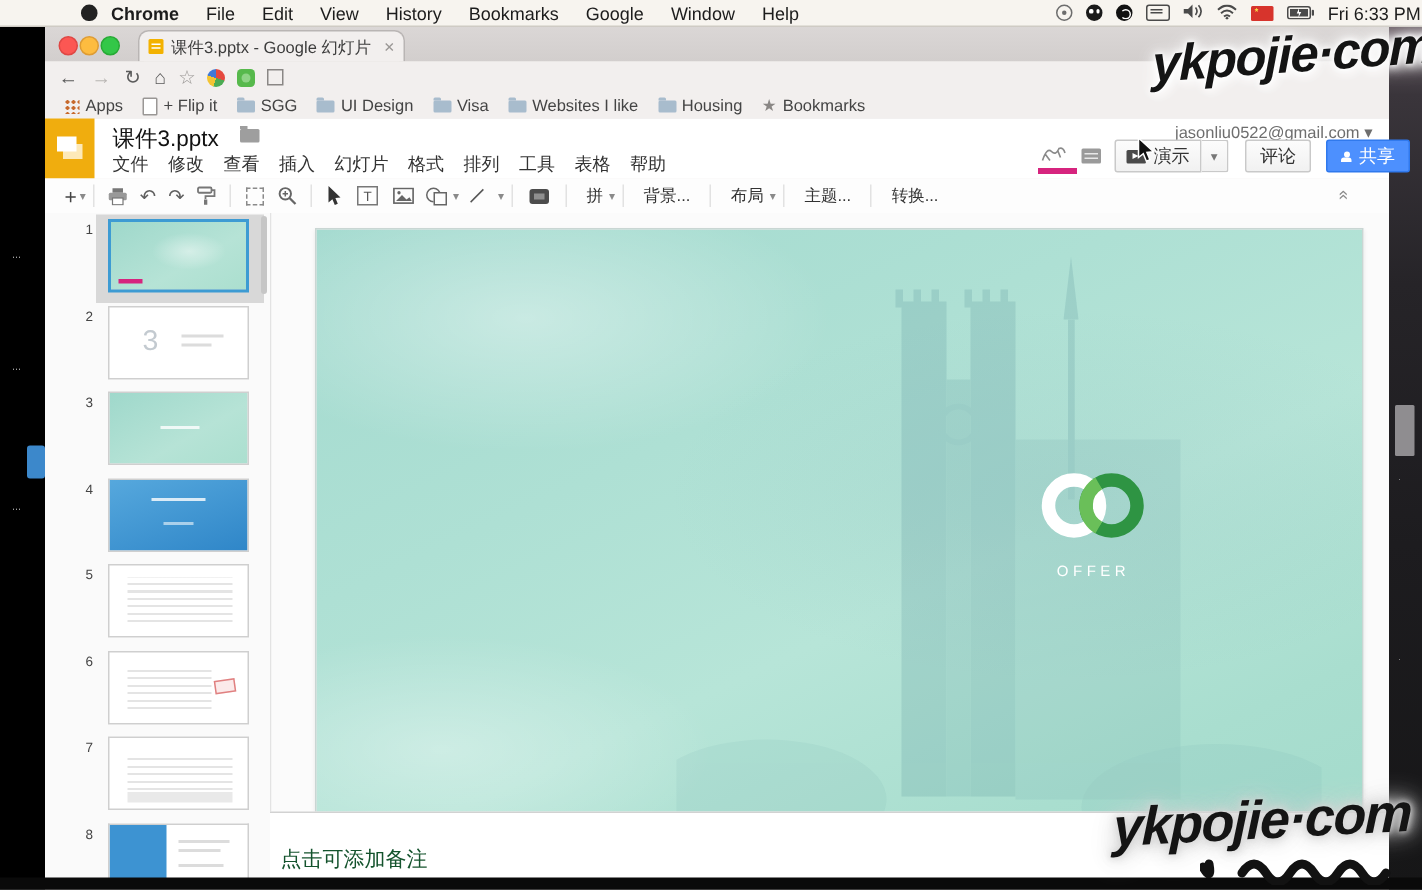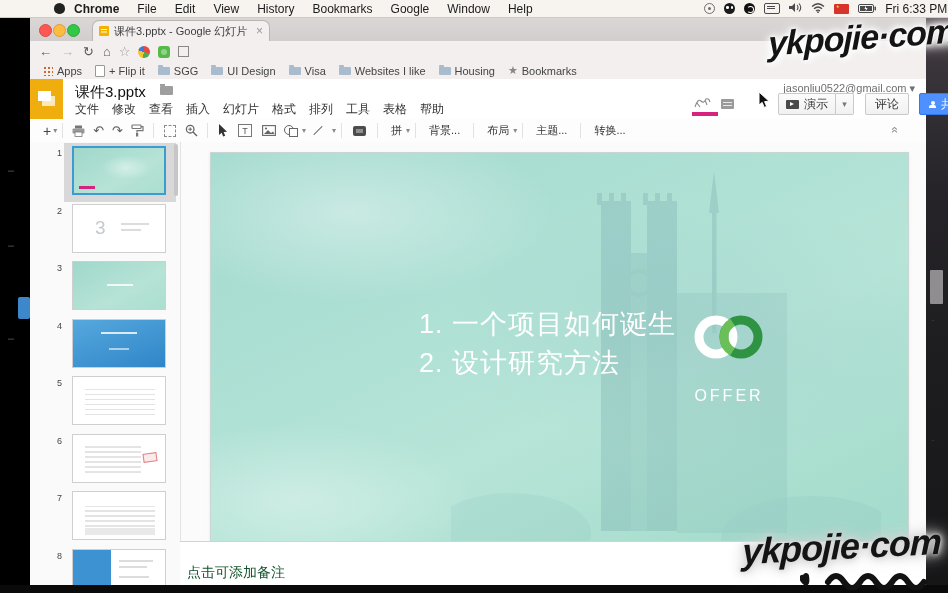--- a/index.html
+++ b/index.html
@@ -88,21 +88,21 @@
   #gmenus{left:45px;top:22px;display:flex;gap:13px;font-size:12px;color:#333;}
   #save-status{margin-left:4px;color:#b7b7b7;}
   #account{left:0;top:3px;width:885px;text-align:right;font-size:11px;color:#6e6e6e;}
   
   #doodle{left:663px;top:16px;width:20px;height:16px;}
   #doodle svg{display:block;}
   #pinkbar{left:662px;top:33px;width:26px;height:4px;background:#d6247e;}
   #grayic{left:691px;top:20px;width:13px;height:10px;background:#9a9a9a;border-radius:1px;}
   #grayic::after{content:"";position:absolute;left:2px;top:2.5px;width:9px;height:1.3px;background:#e8e8e8;box-shadow:0 3px 0 #e8e8e8;}
   .gbtn{position:absolute;top:14px;height:22px;box-sizing:border-box;border:1px solid #c9c9c9;border-radius:2px;
-    background:linear-gradient(#fcfcfc,#f1f1f1);font-size:12px;color:#333;display:flex;align-items:center;justify-content:center;margin-left:35px;}
+    background:linear-gradient(#fcfcfc,#f1f1f1);font-size:12px;color:#333;display:flex;align-items:center;justify-content:center;}
   #btn-present{left:713px;width:58px;border-radius:2px 0 0 2px;gap:5px;}
   #present-ic{width:13px;height:9px;background:#4a4a4a;border-radius:1px;position:relative;}
   #present-ic::after{content:"";position:absolute;left:4px;top:2px;border-left:4px solid #fff;border-top:2.5px solid transparent;border-bottom:2.5px solid transparent;}
   #btn-present-caret{left:771px;width:18px;border-left:none;border-radius:0 2px 2px 0;color:#777;font-size:9px;}
   #btn-comments{left:800px;width:44px;}
   #btn-share{left:854px;width:56px;background:#4d90fe;border-color:#3079ed;color:#fff;gap:5px;}
   #share-ic{width:7px;height:7px;position:relative;}
   #share-ic::before{content:"";position:absolute;left:1.5px;top:0;width:4px;height:4px;border-radius:50%;background:#fff;}
   #share-ic::after{content:"";position:absolute;left:0;top:4.5px;width:7px;height:3px;border-radius:2px 2px 0 0;background:#fff;}
   #cursor{left:728px;top:13px;z-index:5;}
@@ -149,21 +149,21 @@
   #slide{left:29px;top:10px;width:697px;height:394px;border:1px solid #c9d6d3;box-shadow:0 1px 3px rgba(0,0,0,.08);
     background:
       radial-gradient(ellipse 45% 35% at 20% 15%,rgba(255,255,255,.38),transparent 65%),
       radial-gradient(ellipse 40% 30% at 12% 88%,rgba(255,255,255,.33),transparent 65%),
       radial-gradient(ellipse 55% 45% at 72% 45%,rgba(105,160,170,.12),transparent 70%),
       linear-gradient(155deg,#a3dacf 0%,#aee0d4 35%,#b7e5d8 60%,#a9decf 85%,#a4dbcc 100%);
     overflow:hidden;}
   #cathedral{left:240px;top:0;width:430px;height:394px;opacity:.16;}
   #slide-text{left:208px;top:152px;font-size:27px;line-height:39px;color:#fff;letter-spacing:1px;}
   #logo{left:468px;top:158px;width:100px;text-align:center;}
-  #logo-text{font-size:16px;letter-spacing:3px;color:#fff;margin-top:20px;}
+  #logo-text{font-size:10px;letter-spacing:3px;color:#fff;margin-top:8px;}
 
   
   #notesbar{left:180px;top:541px;width:746px;height:45px;background:#fff;border-top:1px solid #d2d2d2;z-index:3;}
   #notes-text{left:7px;top:22px;font-size:14px;color:#14532d;}
   #blackbar{left:0;top:585px;width:948px;height:8px;background:#0a0a0a;z-index:40;}
 
   
   .wm{font-weight:bold;font-style:italic;color:#141414;letter-spacing:-1px;white-space:nowrap;z-index:50;}
   #wm-top{left:768px;top:18px;font-size:34px;transform:rotate(-4deg) skewX(-4deg);
     text-shadow:0 0 3px #fff,0 0 6px #fff,0 0 10px #fff,0 0 14px #fff,2px 2px 8px #fff;}
@@ -474,24 +474,20 @@
                 <rect x="216" y="40" width="5" height="12"></rect>
               <rect x="180" y="100" width="16" height="278" opacity="0.8"></rect>
               <polygon points="258,60 263,18 268,60"></polygon>
               <rect x="261" y="60" width="4.5" height="120"></rect>
               <rect x="226" y="140" width="110" height="240" opacity="0.55"></rect>
               <circle cx="188" cy="130" r="12" fill="none" stroke="#3f7c8a" stroke-width="4"></circle>
               <ellipse cx="60" cy="380" rx="80" ry="40" opacity="0.4"></ellipse>
               <ellipse cx="360" cy="385" rx="90" ry="42" opacity="0.4"></ellipse>
             </g>
           </svg>
-          <div id="slide-text" class="abs">
-            <div>1. 一个项目如何诞生</div>
-            <div>2. 设计研究方法</div>
-          </div>
           <div id="logo" class="abs">
             <svg width="92" height="52" viewBox="0 0 92 52">
               <circle cx="58" cy="26" r="17" fill="none" stroke="#2e9443" stroke-width="9"></circle>
               <circle cx="33" cy="26" r="17" fill="none" stroke="#ffffff" stroke-width="9"></circle>
               <path d="M49.5 11.3 A17 17 0 0 0 49.5 40.7" fill="none" stroke="#6abf59" stroke-width="9"></path>
             </svg>
             <div id="logo-text">OFFER</div>
           </div>
         </div>
       </div>

